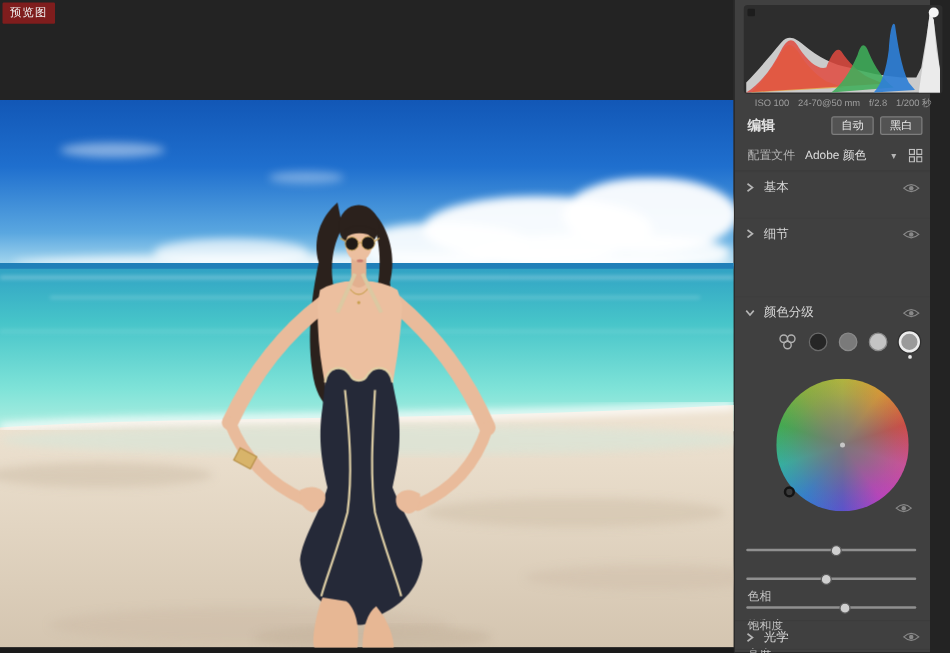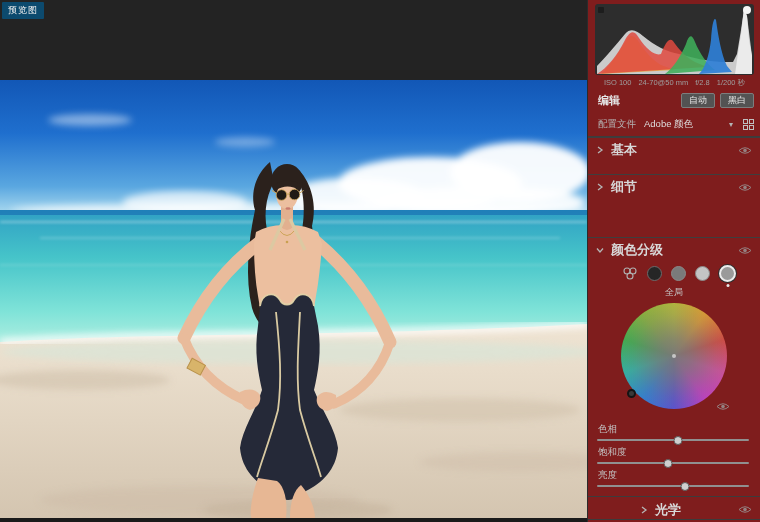--- a/index.html
+++ b/index.html
@@ -1,27 +1,27 @@
 <!DOCTYPE html>
 <html><head>
 <meta charset="utf-8">
 <style>
   html,body{margin:0;padding:0;background:#232323;width:760px;height:522px;overflow:hidden;
     font-family:"Liberation Sans",sans-serif;-webkit-font-smoothing:antialiased;}
   .stage{position:relative;width:760px;height:522px;background:#232323;}
 
   
   .photo-area{position:absolute;left:0;top:0;width:587px;height:522px;background:#232323;}
-  .viewer-tab{position:absolute;left:2px;top:2px;background:#0c4a6e;color:#f2f2f2;font-size:9px;
+  .viewer-tab{position:absolute;left:2px;top:2px;background:#7f1d1d;color:#f2f2f2;font-size:9px;
     padding:2px 6px;border-radius:1px;letter-spacing:1px;}
   .photo{position:absolute;left:0;top:80px;width:587px;height:438px;display:block;}
   .photo-bottom-strip{position:absolute;left:0;top:518px;width:587px;height:4px;background:#1a1a1a;}
 
   
-  .panel{position:absolute;left:587px;top:0;width:173px;height:522px;background:#7f1d1d;
+  .panel{position:absolute;left:587px;top:0;width:157px;height:522px;background:#404040;
     border-left:1px solid #2b2b2b;box-sizing:border-box;color:#c9c9c9;}
   .hist-box{position:absolute;left:7px;top:4px;width:159px;height:71px;background:#2d2d2d;
     border-radius:3px;overflow:hidden;}
   .clip-left{position:absolute;left:3px;top:3px;width:6px;height:6px;background:#1d1d1d;border-radius:1px;}
   .clip-right{position:absolute;right:3px;top:2px;width:8px;height:8px;background:#f5f5f5;border-radius:50%;}
   .exif-row{position:absolute;left:4px;top:78px;width:165px;display:flex;justify-content:center;
     gap:7px;font-size:7.5px;color:#9f9f9f;white-space:nowrap;}
   .edit-row{position:absolute;left:10px;right:6px;top:90px;height:20px;display:flex;align-items:center;}
   .edit-title{font-size:11px;font-weight:bold;color:#e3e3e3;}
   .edit-buttons{margin-left:auto;display:flex;gap:5px;}
@@ -29,21 +29,21 @@
     padding:2px 7px;line-height:1;cursor:pointer;}
   .profile-row{position:absolute;left:10px;right:6px;top:115px;height:18px;display:flex;align-items:center;
     font-size:9.5px;color:#b5b5b5;}
   .profile-value{margin-left:8px;color:#dedede;}
   .caret{margin-left:auto;color:#b5b5b5;font-size:8px;}
   .grid-icon{margin-left:10px;display:inline-block;}
   .divider{position:absolute;left:0;right:0;height:1px;background:#3c3c3c;}
 
   .section-row{position:absolute;left:0;right:0;height:25px;display:flex;align-items:center;
     padding:0 8px;box-sizing:border-box;border-top:1px solid #3e3e3e;cursor:pointer;}
-  .section-row .label{font-size:13px;color:#d8d8d8;margin-left:7px;font-weight:bold;}
+  .section-row .label{font-size:10px;color:#d8d8d8;margin-left:7px;}
   .chev{width:8px;height:8px;flex:0 0 8px;}
   .eye{margin-left:auto;opacity:.8;cursor:pointer;}
 
   .cg-header{border-top:1px solid #3e3e3e;}
   .mode-row{position:absolute;left:0;right:0;top:260px;height:26px;display:flex;align-items:center;
     justify-content:flex-start;padding-left:34px;gap:9px;box-sizing:border-box;}
   .mode-btn{width:13px;height:13px;border-radius:50%;cursor:pointer;position:relative;flex:0 0 13px;}
   .mode-3way{width:16px;height:13px;flex:0 0 16px;border-radius:0;background:none;}
   .mode-shadows{background:#262626;border:1px solid #6a6a6a;}
   .mode-mid{background:#7a7a7a;border:1px solid #8a8a8a;}
@@ -55,21 +55,21 @@
   .wheel{position:absolute;left:33px;top:303px;width:106px;height:106px;border-radius:50%;cursor:pointer;
     background:
       radial-gradient(circle at 50% 50%, rgba(120,120,120,.98) 0%, rgba(120,120,120,.75) 22%, rgba(120,120,120,.25) 55%, rgba(120,120,120,0) 78%),
       conic-gradient(from 0deg, #b5b93a, #dd9a32, #d24a42, #cf4f9c, #bf3ec2, #5950d2, #2f7fd4, #2fb3a4, #3fae4d, #8ab23c, #b5b93a);}
   .wheel-center-dot{position:absolute;left:51px;top:51px;width:4px;height:4px;border-radius:50%;
     background:#e0e0e0;opacity:.75;}
   .wheel-knob{position:absolute;left:6px;top:86px;width:9px;height:9px;border-radius:50%;
     background:#3a3a3a;border:2px solid #141414;box-sizing:border-box;cursor:pointer;}
   .wheel-eye{position:absolute;left:128px;top:402px;}
 
-  .slider-label{position:absolute;left:10px;font-size:9.5px;color:#c3c3c3;}
+  .slider-label{position:absolute;left:10px;font-size:9.5px;color:#c3c3c3;margin-top:48px;}
   .slider-track{position:absolute;left:9px;right:11px;height:2px;background:#909090;border-radius:1px;cursor:pointer;}
   .slider-knob{position:absolute;top:-3.5px;width:9px;height:9px;border-radius:50%;background:#cfcfcf;
     border:1px solid #5a5a5a;box-sizing:border-box;transform:translateX(-50%);cursor:pointer;}
 
   svg{display:block;}
 </style>
 </head>
 <body>
 
 <div class="stage">
@@ -282,21 +282,20 @@
           <circle cx="11" cy="4" r="3" fill="none" stroke="#b0b0b0" stroke-width="1.1"></circle>
           <circle cx="8" cy="9" r="3" fill="none" stroke="#b0b0b0" stroke-width="1.1"></circle>
         </svg>
       </span>
       <span class="mode-btn mode-shadows"></span>
       <span class="mode-btn mode-mid"></span>
       <span class="mode-btn mode-high"></span>
       <span class="mode-btn mode-global"></span>
     </div>
 
-    <div class="wheel-caption">全局</div>
 
     <div class="wheel">
       <div class="wheel-center-dot"></div>
       <div class="wheel-knob"></div>
     </div>
     <span class="wheel-eye eye" style="position:absolute;">
       <svg width="14" height="9" viewBox="0 0 14 9">
           <path d="M1,4.5 Q7,-1 13,4.5 Q7,10 1,4.5 Z" fill="none" stroke="#9a9a9a" stroke-width="1"></path>
           <circle cx="7" cy="4.5" r="1.8" fill="#9a9a9a"></circle>
         </svg>
@@ -312,21 +311,21 @@
       <div class="slider-knob" style="left: 47%;"></div>
     </div>
 
     <div class="slider-label" style="top:469px">亮度</div>
     <div class="slider-track" style="top:485px">
       <div class="slider-knob" style="left: 58%;"></div>
     </div>
 
     <div class="divider" style="top:496px"></div>
 
-    <div class="section-row" style="top:497px;border-top:none;margin-left:44px;">
+    <div class="section-row" style="top:497px;border-top:none;">
       <svg class="chev" viewBox="0 0 8 8">
           <path d="M2,1 L6,4 L2,7" fill="none" stroke="#b5b5b5" stroke-width="1.3"></path>
         </svg>
       <span class="label">光学</span>
       <span class="eye">
           <svg width="14" height="9" viewBox="0 0 14 9">
             <path d="M1,4.5 Q7,-1 13,4.5 Q7,10 1,4.5 Z" fill="none" stroke="#9a9a9a" stroke-width="1"></path>
             <circle cx="7" cy="4.5" r="1.8" fill="#9a9a9a"></circle>
           </svg>
         </span>

